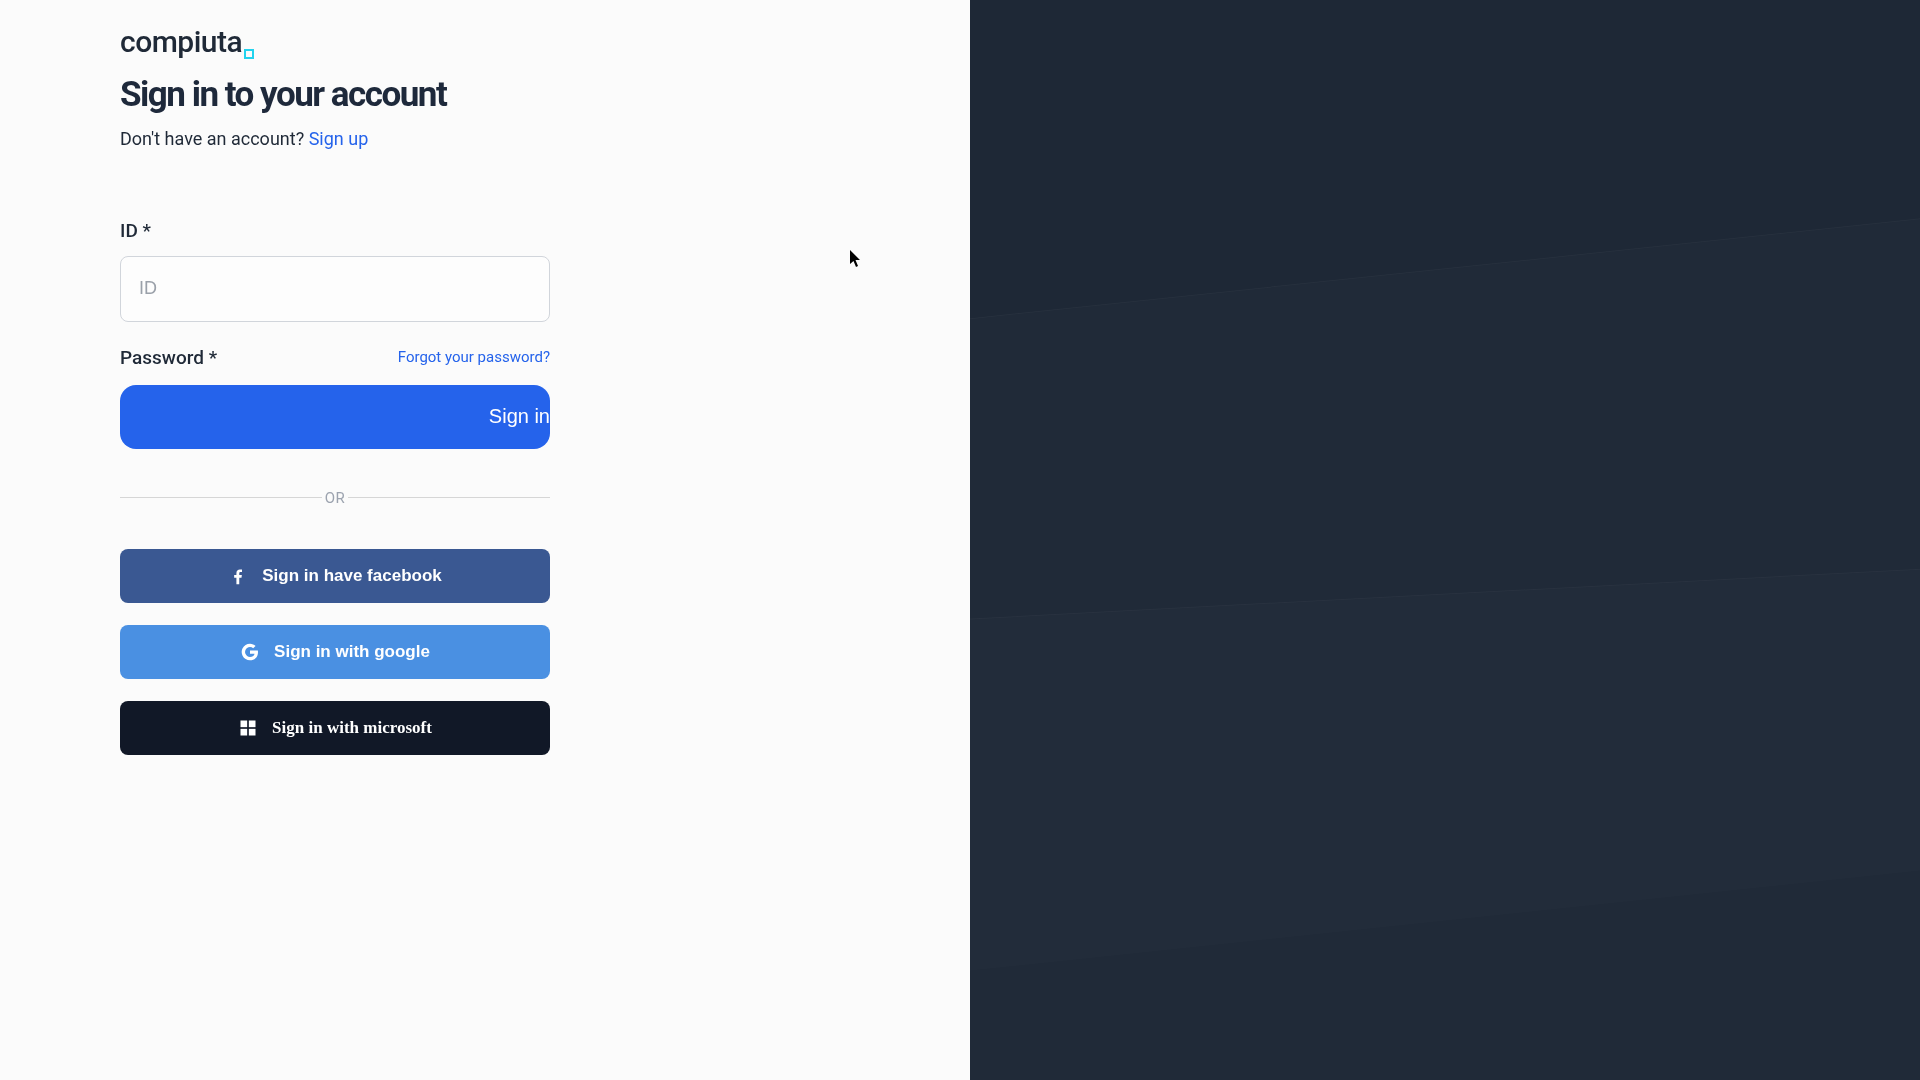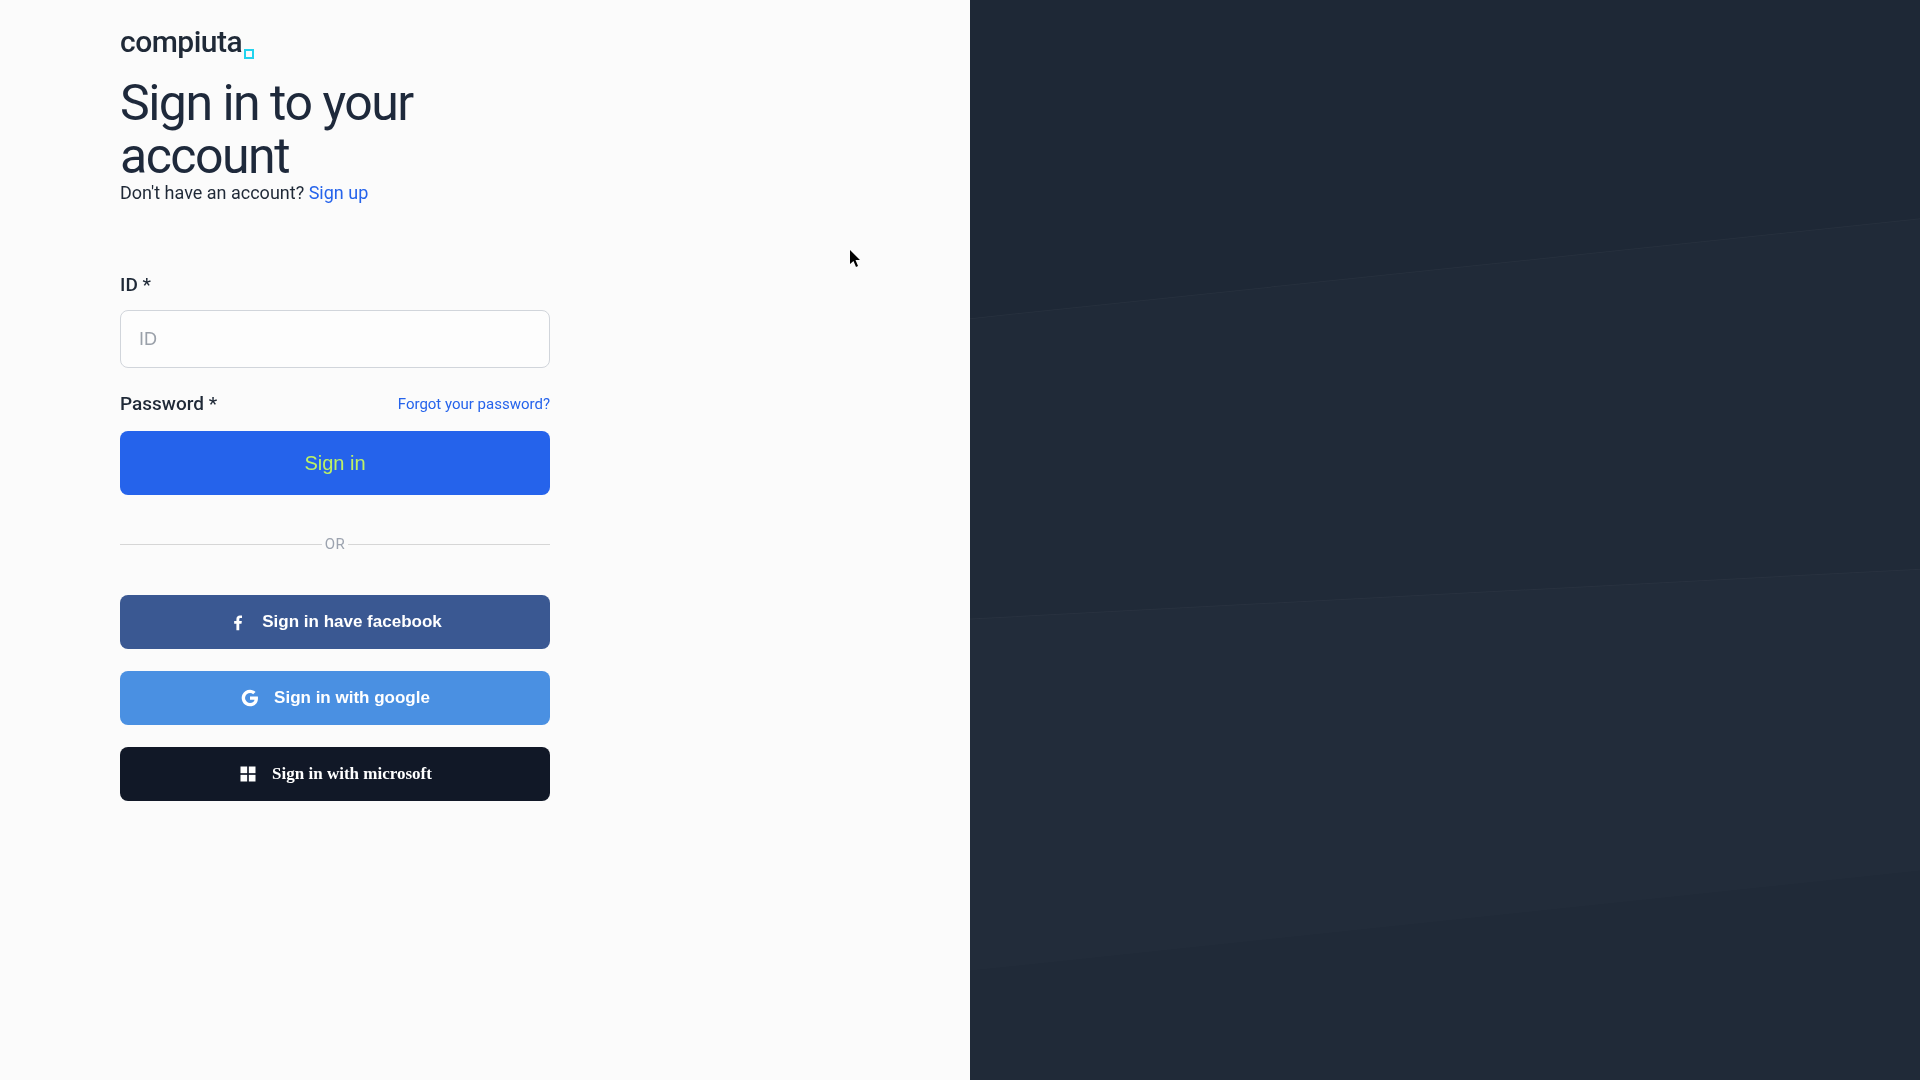--- a/index.html
+++ b/index.html
@@ -67,26 +67,26 @@
       letter-spacing: -0.5px;
     }
     .logo-square {
       width: 10px;
       height: 10px;
       border: 2px solid #22d3ee;
       margin-bottom: 0px;
       margin-left: -2px;
     }
     .heading {
-      font-size: 50px;
-      font-weight: 400;
+      font-size: 35px;
+      font-weight: 700;
       color: #1e293b;
       line-height: 1.05;
       letter-spacing: -1.5px;
-      margin-bottom: 0;
+      margin-bottom: 14px;
     }
     .subtext {
       font-size: 18px;
       color: #1f2937;
       margin-bottom: 70px;
     }
     .signup-link {
       color: #2563eb;
       text-decoration: none;
       cursor: pointer;
@@ -110,21 +110,21 @@
       font-size: 15px;
       text-decoration: none;
       cursor: pointer;
     }
     .input-wrap {
       position: relative;
       margin-bottom: 24px;
     }
     .text-input {
       width: 100%;
-      height: 58px;
+      height: 66px;
       padding: 0 18px;
       font-size: 18px;
       border: 1px solid #d1d5db;
       border-radius: 8px;
       background: #fdfdfd;
       color: #374151;
       outline: none;
     }
     .text-input::placeholder { color: #9aa0a9; }
     .eye-btn {
@@ -138,27 +138,28 @@
       color: #9ca3af;
       padding: 6px;
       display: flex;
       align-items: center;
       justify-content: center;
     }
     .signin-btn {
       width: 100%;
       height: 64px;
       background: #2563eb;
-      color: #bef264;
+      color: #ffffff;
       border: none;
-      border-radius: 8px;
+      border-radius: 16px;
       font-size: 20px;
       font-weight: 500;
       cursor: pointer;
       margin-top: 8px;
+      text-align: right;
     }
     .divider {
       display: flex;
       align-items: center;
       margin: 40px 0 42px 0;
       gap: 3px;
       text-align: center;
     }
     .divider-line {
       flex: 1;

